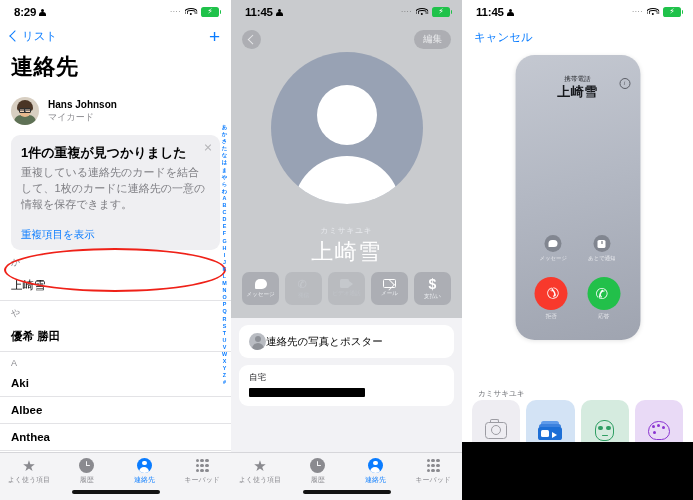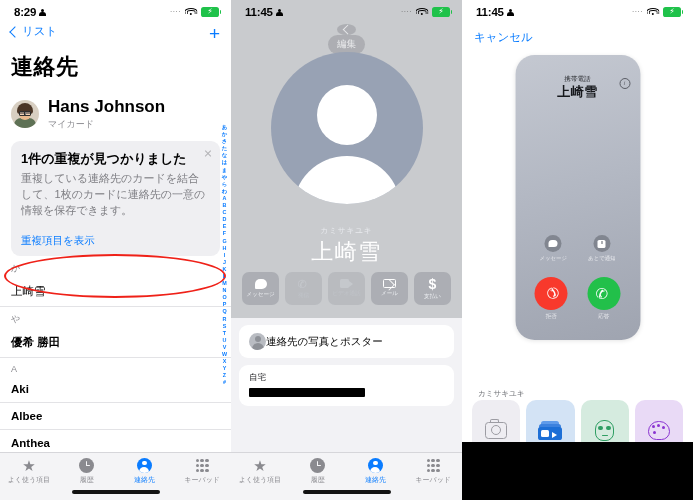--- a/index.html
+++ b/index.html
@@ -24,21 +24,21 @@
   .wifi i{position:absolute;left:50%;border:1.4px solid #000;border-bottom:none;border-radius:50% 50% 0 0;transform:translateX(-50%);}
   .wifi i:nth-child(1){width:11px;height:5.5px;top:0;}
   .wifi i:nth-child(2){width:6.5px;height:3.2px;top:2.6px;}
   .wifi i:nth-child(3){width:2.4px;height:2.4px;top:5.4px;border-radius:50%;border:none;background:#000;}
   .batt{width:18px;height:9.5px;border-radius:2.6px;background:#1fc24a;position:relative;display:flex;align-items:center;justify-content:center;}
   .batt:after{content:"";position:absolute;right:-2.2px;top:3px;width:1.6px;height:3.4px;background:#1fc24a;border-radius:0 1px 1px 0;}
   .bolt{font-size:8px;color:#fff;line-height:1;}
 
   
   .p1{background:#fff;}
-  .nav1{height:24px;display:flex;align-items:flex-start;justify-content:space-between;padding:0 11px;box-sizing:border-box;gap:44px;}
+  .nav1{height:24px;display:flex;align-items:center;justify-content:space-between;padding:0 11px;box-sizing:border-box;gap:44px;}
   .back-link{display:flex;align-items:center;gap:3px;color:#0a7cff;font-size:11.5px;cursor:pointer;}
   .chev{width:7px;height:7px;border-left:1.9px solid #0a7cff;border-bottom:1.9px solid #0a7cff;transform:rotate(45deg);display:inline-block;}
   .plus{color:#0a7cff;font-size:19px;line-height:1;font-weight:300;cursor:pointer;}
   .p1title{font-size:22px;font-weight:700;color:#000;padding:4px 11px 6px;letter-spacing:0.5px;}
   .searchbar{margin:0 11px;height:22px;background:#e9e9ec;border-radius:7px;display:flex;align-items:center;padding:0 7px;box-sizing:border-box;gap:5px;}
   .mag{width:9px;height:9px;border:1.3px solid #8a8a8f;border-radius:50%;position:relative;flex:0 0 auto;}
   .mag:after{content:"";position:absolute;right:-3px;bottom:-1.5px;width:4px;height:1.3px;background:#8a8a8f;transform:rotate(45deg);border-radius:1px;}
   .ph{color:#8a8a8f;font-size:11px;flex:1;}
   .mic{width:7px;height:11px;position:relative;flex:0 0 auto;}
   .mic:before{content:"";position:absolute;left:1.2px;top:0;width:4.4px;height:6.4px;border-radius:2.4px;background:#8a8a8f;}
@@ -46,21 +46,21 @@
 
   .mycard{display:flex;align-items:center;gap:9px;padding:9px 11px 8px;}
   .avatar{width:28px;height:28px;border-radius:50%;background:#d8cfc2;position:relative;overflow:hidden;flex:0 0 auto;}
   .av-hair{position:absolute;left:6px;top:3px;width:16px;height:11px;border-radius:8px 8px 3px 3px;background:#4a3526;}
   .av-face{position:absolute;left:8px;top:7px;width:12px;height:13px;border-radius:6px;background:#e8b98e;}
   .av-glass{position:absolute;left:8px;top:10.5px;width:12px;height:3.5px;}
   .av-glass:before,.av-glass:after{content:"";position:absolute;top:0;width:4.6px;height:3.5px;border:1px solid #2e2e2e;border-radius:1px;background:rgba(255,255,255,.35);}
   .av-glass:before{left:0;} .av-glass:after{right:0;}
   .av-body{position:absolute;left:3px;bottom:0;width:22px;height:10px;border-radius:7px 7px 0 0;background:#5e7155;}
   .mycard-txt{display:flex;flex-direction:column;gap:1px;}
-  .mc-name{font-size:17px;font-weight:700;color:#000;}
+  .mc-name{font-size:10px;font-weight:700;color:#000;}
   .mc-sub{font-size:9px;color:#8a8a8f;}
 
   .dupcard{margin:2px 11px 0;background:#efeff2;border-radius:9px;padding:9px 10px 8px;position:relative;}
   .dup-title{font-size:13px;font-weight:700;color:#000;margin-bottom:3px;}
   .dup-body{font-size:11px;color:#7d7d82;line-height:1.45;}
   .dup-link{font-size:10.5px;color:#0a7cff;margin-top:15px;cursor:pointer;}
   .dup-x{position:absolute;right:8px;top:8px;width:8px;height:8px;opacity:.45;cursor:pointer;}
   .dup-x:before,.dup-x:after{content:"";position:absolute;left:0;top:3.5px;width:8px;height:1.1px;background:#6a6a6e;}
   .dup-x:before{transform:rotate(45deg);} .dup-x:after{transform:rotate(-45deg);}
 
@@ -85,21 +85,21 @@
   .personic{width:15px;height:15px;border-radius:50%;background:#0a7cff;position:relative;overflow:hidden;}
   .personic:before{content:"";position:absolute;left:5.1px;top:2.7px;width:4.8px;height:4.8px;border-radius:50%;background:#fff;}
   .personic:after{content:"";position:absolute;left:2.6px;top:8.7px;width:9.8px;height:7px;border-radius:5px 5px 0 0;background:#fff;}
   .keypadic{width:15px;height:15px;display:grid;grid-template-columns:repeat(3,1fr);grid-template-rows:repeat(3,1fr);gap:1.6px;padding:1px;box-sizing:border-box;}
   .keypadic i{background:#8a8a8f;border-radius:50%;}
   .homebar{position:absolute;left:50%;transform:translateX(-50%);bottom:6px;width:88px;height:3.6px;border-radius:2px;background:#121212;}
 
   
   .p2{background:#c9cbce;}
   .p2 .statusbar{background:transparent;}
-  .p2nav{height:30px;display:flex;align-items:center;justify-content:space-between;padding:0 4px;box-sizing:border-box;flex-direction:column;}
+  .p2nav{height:30px;display:flex;align-items:center;justify-content:space-between;padding:0 11px;box-sizing:border-box;}
   .circbtn{width:19px;height:19px;border-radius:50%;background:rgba(150,152,157,.55);display:flex;align-items:center;justify-content:center;cursor:pointer;}
   .circbtn .chev2{width:5.5px;height:5.5px;border-left:1.7px solid #e7e8ea;border-bottom:1.7px solid #e7e8ea;transform:rotate(45deg) translate(1px,-1px);}
   .editbtn{padding:3px 9px;border-radius:10px;background:rgba(150,152,157,.55);color:#e9eaec;font-size:9.5px;cursor:pointer;}
   .bigav{position:absolute;left:50%;transform:translateX(-50%);top:52px;width:152px;height:152px;border-radius:50%;background:#98a2b4;overflow:hidden;}
   .bigav .h{position:absolute;left:50%;transform:translateX(-50%);top:33px;width:60px;height:60px;border-radius:50%;background:#fff;}
   .bigav .b{position:absolute;left:50%;transform:translateX(-50%);top:104px;width:108px;height:92px;border-radius:54px 54px 0 0;background:#fff;}
   .p2name-wrap{position:absolute;left:0;right:0;top:226px;text-align:center;}
   .p2kana{font-size:7.5px;color:#e8eaee;letter-spacing:1px;}
   .p2name{font-size:22px;color:#fff;font-weight:400;letter-spacing:1.5px;margin-top:1px;}
   .actions{position:absolute;left:0;right:0;top:272px;display:flex;justify-content:center;gap:6px;}

